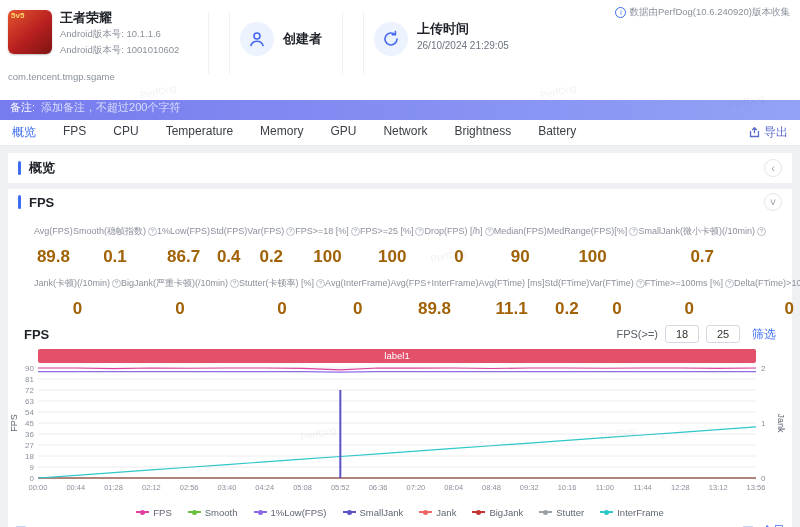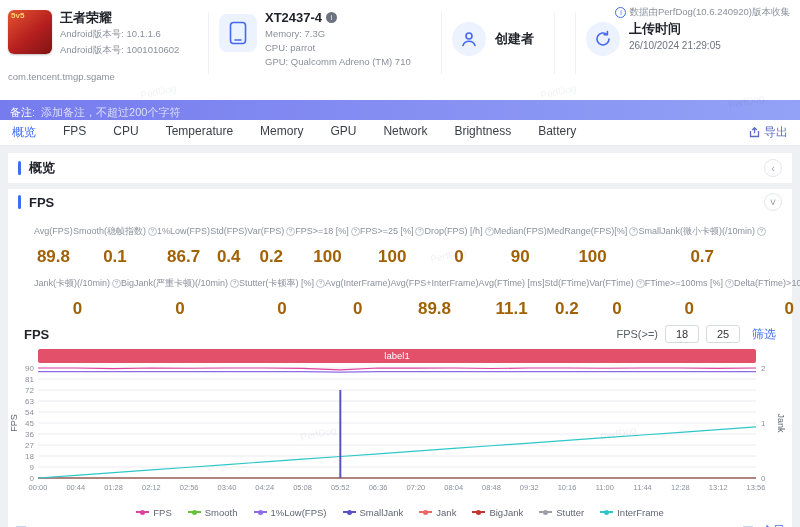--- a/index.html
+++ b/index.html
@@ -27,21 +27,21 @@
 .creator-block{display:flex;align-items:center;width:92px;margin-top:12px}
 .creator-label{font-size:13px;font-weight:bold;color:#1f2329;margin-left:9px}
 .stat-block{display:flex;width:118px;margin-top:12px}
 .stat-texts{margin-left:9px}
 .stat-label{font-size:13px;font-weight:bold;color:#1f2329;line-height:14px}
 .stat-value{font-size:10px;color:#6b7280;margin-top:4px;white-space:nowrap}
 .upload-block{width:150px}
 .collector{position:absolute;right:10px;top:6px;font-size:9.5px;color:#8a909b;display:flex;align-items:center;gap:3px}
 .info-blue{display:inline-block;width:11px;height:11px;border-radius:50%;border:1px solid #3d6cf5;color:#3d6cf5;font-size:7px;line-height:9px;text-align:center}
 
-.note-bar{height:20px;background:linear-gradient(90deg,#767bee,#93a2f6);display:flex;align-items:flex-end;padding-left:10px;font-size:11px;color:#fff}
+.note-bar{height:20px;background:linear-gradient(90deg,#767bee,#93a2f6);display:flex;align-items:flex-start;padding-left:10px;font-size:11px;color:#fff}
 .note-placeholder{color:rgba(255,255,255,.72);margin-left:6px}
 
 .tab-bar{height:26px;background:#fff;border-bottom:1px solid #e8eaf0;display:flex;align-items:center;padding:0 12px}
 .tabs{display:flex;gap:27px;flex:1}
 .tab{font-size:12px;color:#3a3f47;cursor:pointer;white-space:nowrap}
 .tab.active{color:#3d6cf5}
 .export{display:flex;align-items:center;gap:4px;color:#5a6bc9;font-size:12px;cursor:pointer}
 
 .card{background:#fff;margin:0 8px}
 .overview-card{margin-top:7px;height:30px;display:flex;align-items:center;padding:0 10px}
@@ -94,37 +94,20 @@
         <div class="game-title">王者荣耀</div>
         <div class="game-line">Android版本号: 10.1.1.6</div>
         <div class="game-line">Android版本号: 1001010602</div>
       </div>
     </div>
     <div class="pkg">com.tencent.tmgp.sgame</div>
   </div>
 
   <div class="hdiv"></div>
 
-  <div class="device-block">
-    <div class="device-icon-wrap">
-      <svg width="18" height="24" viewBox="0 0 18 24">
-          <rect x="1.5" y="1.5" width="15" height="21" rx="3" fill="none" stroke="#4468f0" stroke-width="1.6"></rect>
-          <line x1="6" y1="19" x2="12" y2="19" stroke="#4468f0" stroke-width="1.6" stroke-linecap="round"></line>
-        </svg>
-    </div>
-    <div class="device-info">
-      <div class="device-model-row">
-        <span class="device-model">XT2437-4</span>
-        <span class="info-dark">i</span>
-      </div>
-      <div class="dline">Memory: 7.3G</div>
-      <div class="dline">CPU: parrot</div>
-      <div class="dline">GPU: Qualcomm Adreno (TM) 710</div>
-    </div>
-  </div>
 
   <div class="hdiv"></div>
 
   <div class="creator-block">
     <div class="icon-circle">
       <svg width="18" height="18" viewBox="0 0 18 18">
           <circle cx="9" cy="6" r="3" fill="none" stroke="#4468f0" stroke-width="1.6"></circle>
           <path d="M3 15.5c1-3.2 3.3-4.3 6-4.3s5 1.1 6 4.3" fill="none" stroke="#4468f0" stroke-width="1.6" stroke-linecap="round"></path>
         </svg>
     </div>

